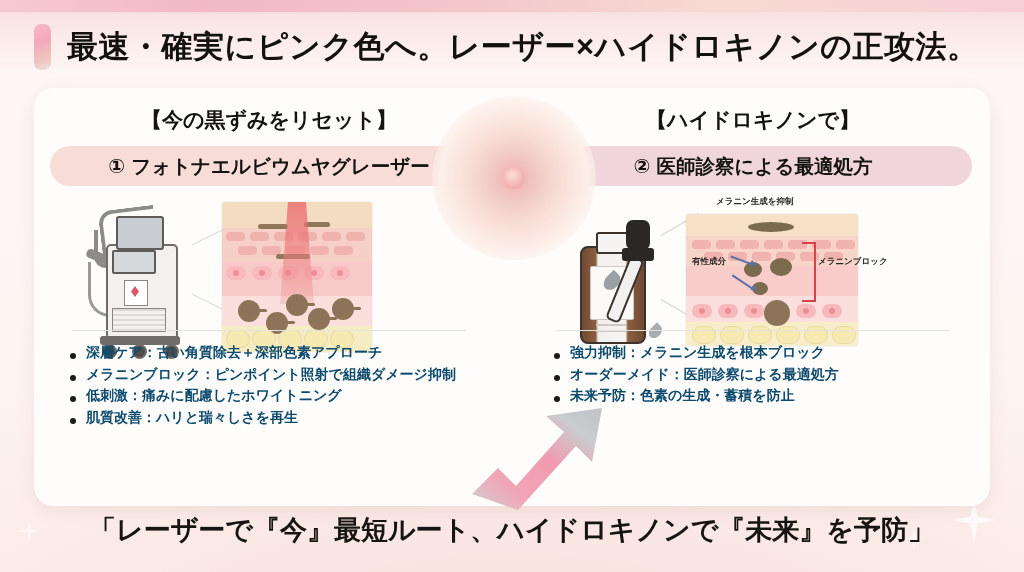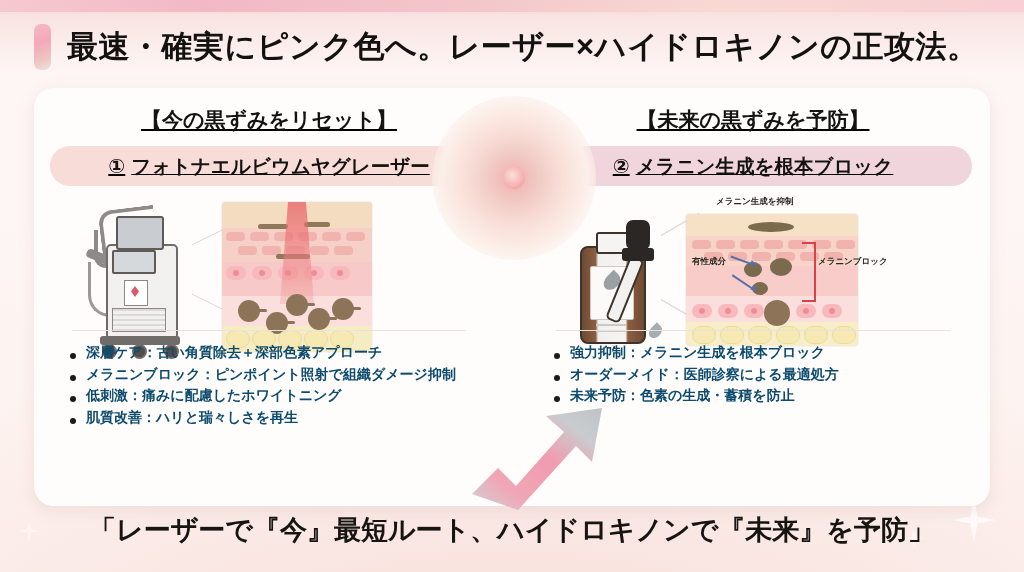--- a/index.html
+++ b/index.html
@@ -20,21 +20,21 @@
   
   .titlerow{position:absolute;left:34px;top:24px;display:flex;align-items:center;gap:16px;}
   .titlebar{width:17px;height:46px;border-radius:7px;
     background:linear-gradient(160deg,#f6b8c2 0%,#f3a9bb 40%,#f0c4c0 75%,#ece3df 100%);}
   .title{font-size:31px;font-weight:700;color:#13120f;letter-spacing:.5px;white-space:nowrap;}
 
   
   .card{position:absolute;left:34px;top:88px;width:956px;height:418px;background:#fffdfc;
     border-radius:20px;box-shadow:0 4px 16px rgba(180,140,140,.16);}
 
-  .col{position:absolute;top:18px;width:438px;text-decoration:underline;}
+  .col{position:absolute;top:18px;width:438px;}
   .col.left{left:16px;}
   .col.right{left:500px;}
 
   .colhead{text-align:center;font-size:21px;font-weight:700;color:#141310;margin:0 0 12px 0;}
   .pill{height:40px;border-radius:22px;display:flex;align-items:center;justify-content:center;
     font-size:19.5px;font-weight:700;color:#141310;white-space:nowrap;}
   .pill.a{background:#f8dcd7;}
   .pill.b{background:#f0d6dc;}
   .pill .num{font-size:20px;margin-right:6px;}
 
@@ -246,24 +246,24 @@
       <div class="divider"></div>
       <ul class="bullets">
         <li>深層ケア：古い角質除去＋深部色素アプローチ</li>
         <li>メラニンブロック：ピンポイント照射で組織ダメージ抑制</li>
         <li>低刺激：痛みに配慮したホワイトニング</li>
         <li>肌質改善：ハリと瑞々しさを再生</li>
       </ul>
     </div>
 
     <div class="col right">
-      <div class="colhead">【未来の黒ずみを予防】</div>
+      <div class="colhead">【ハイドロキノンで】</div>
       <div class="pill b">
         <span class="num">②</span>
-        <span>メラニン生成を根本ブロック</span>
+        <span>医師診察による最適処方</span>
       </div>
 
       <div class="illo">
         <div class="bottle">
           <div class="b-body"></div>
           <div class="b-neck"></div>
           <div class="b-label"></div>
           <div class="b-drop"></div>
           <div class="b-line" style="top:112px;"></div>
           <div class="b-line" style="top:118px;"></div>

